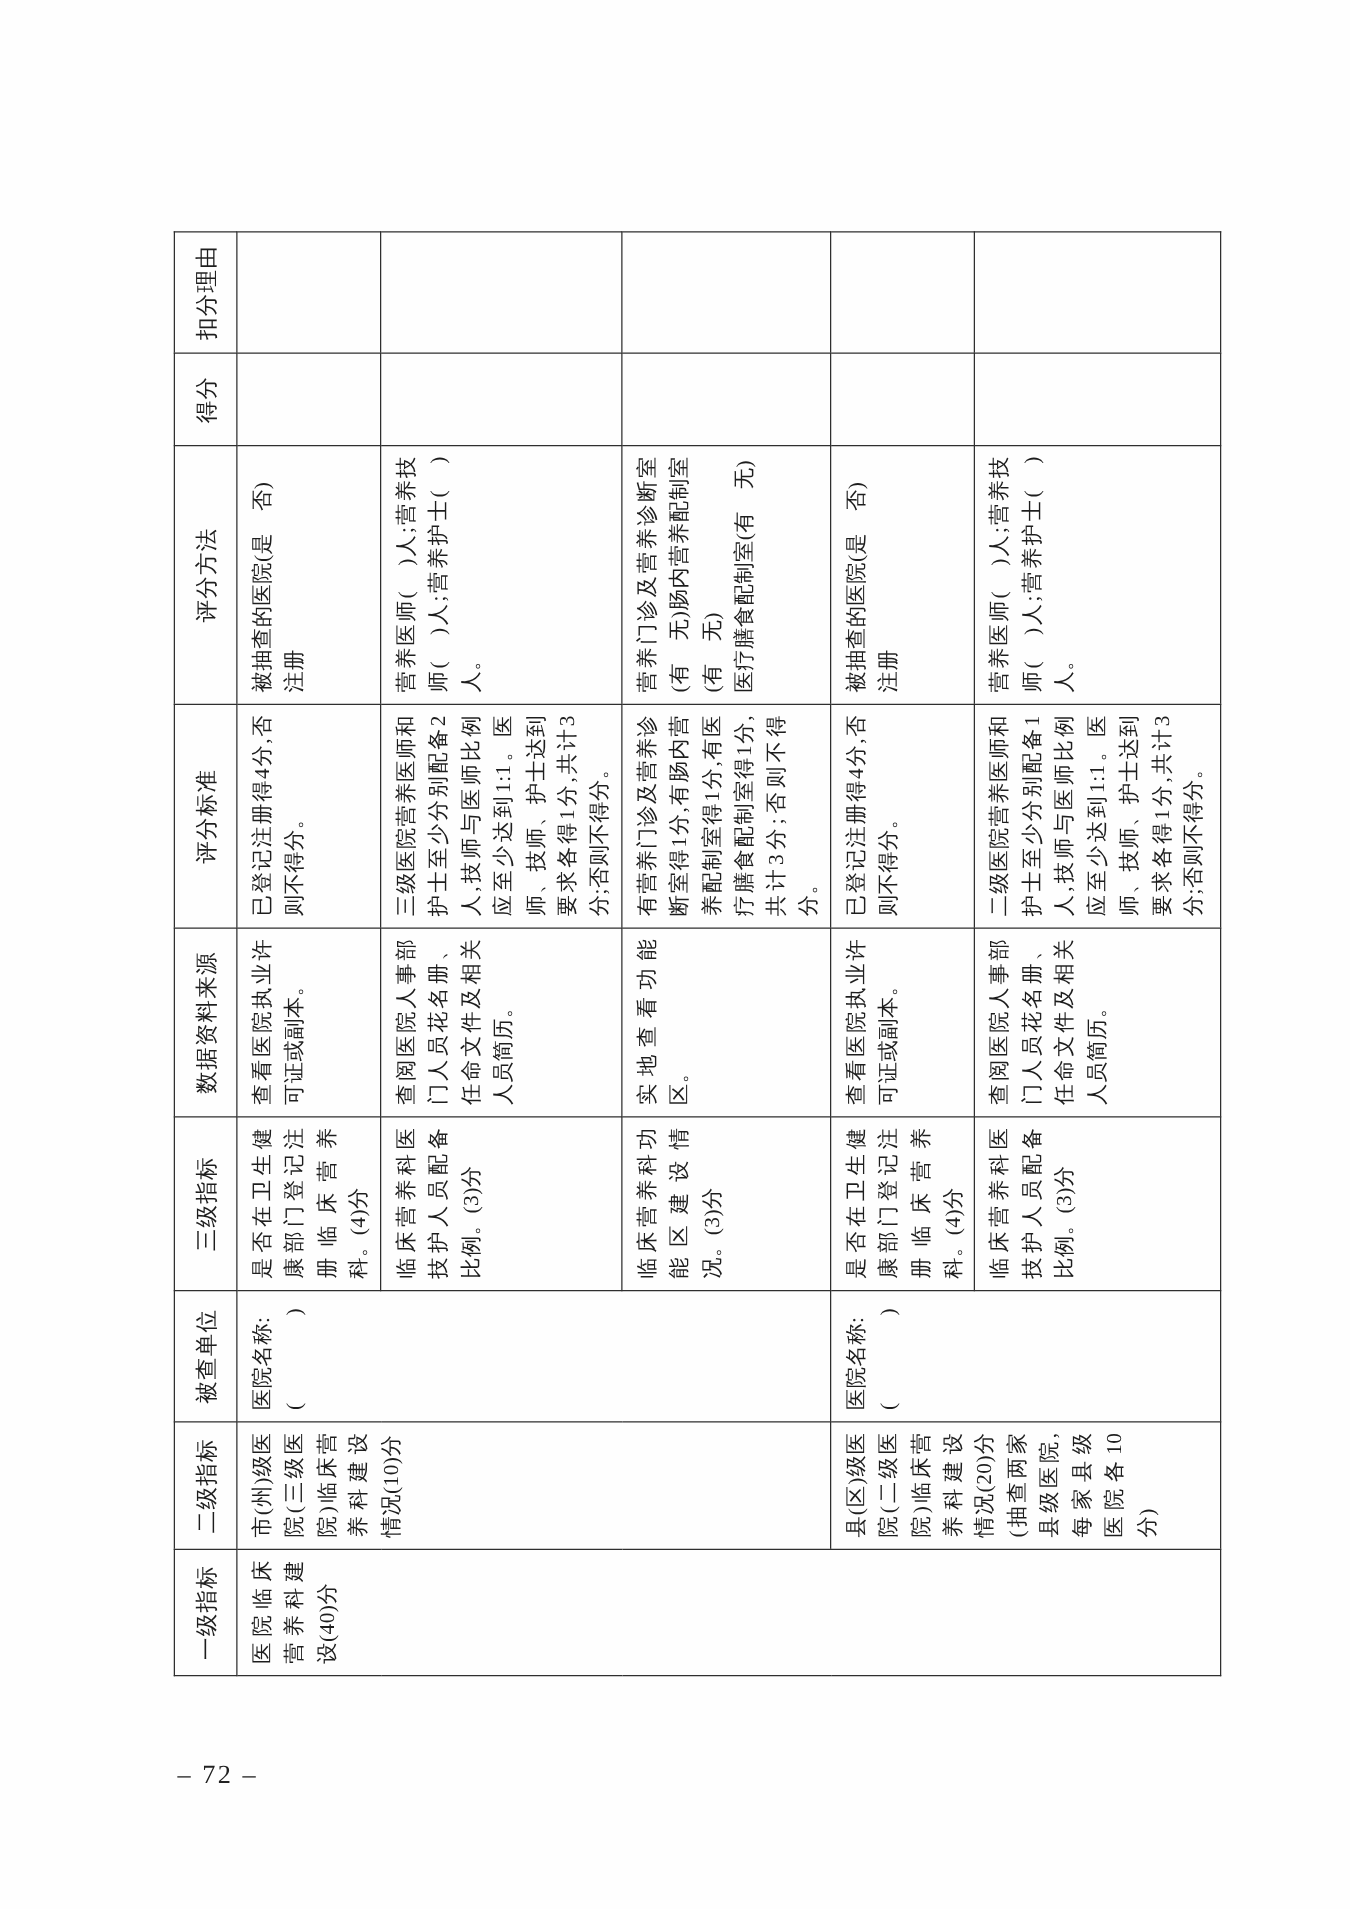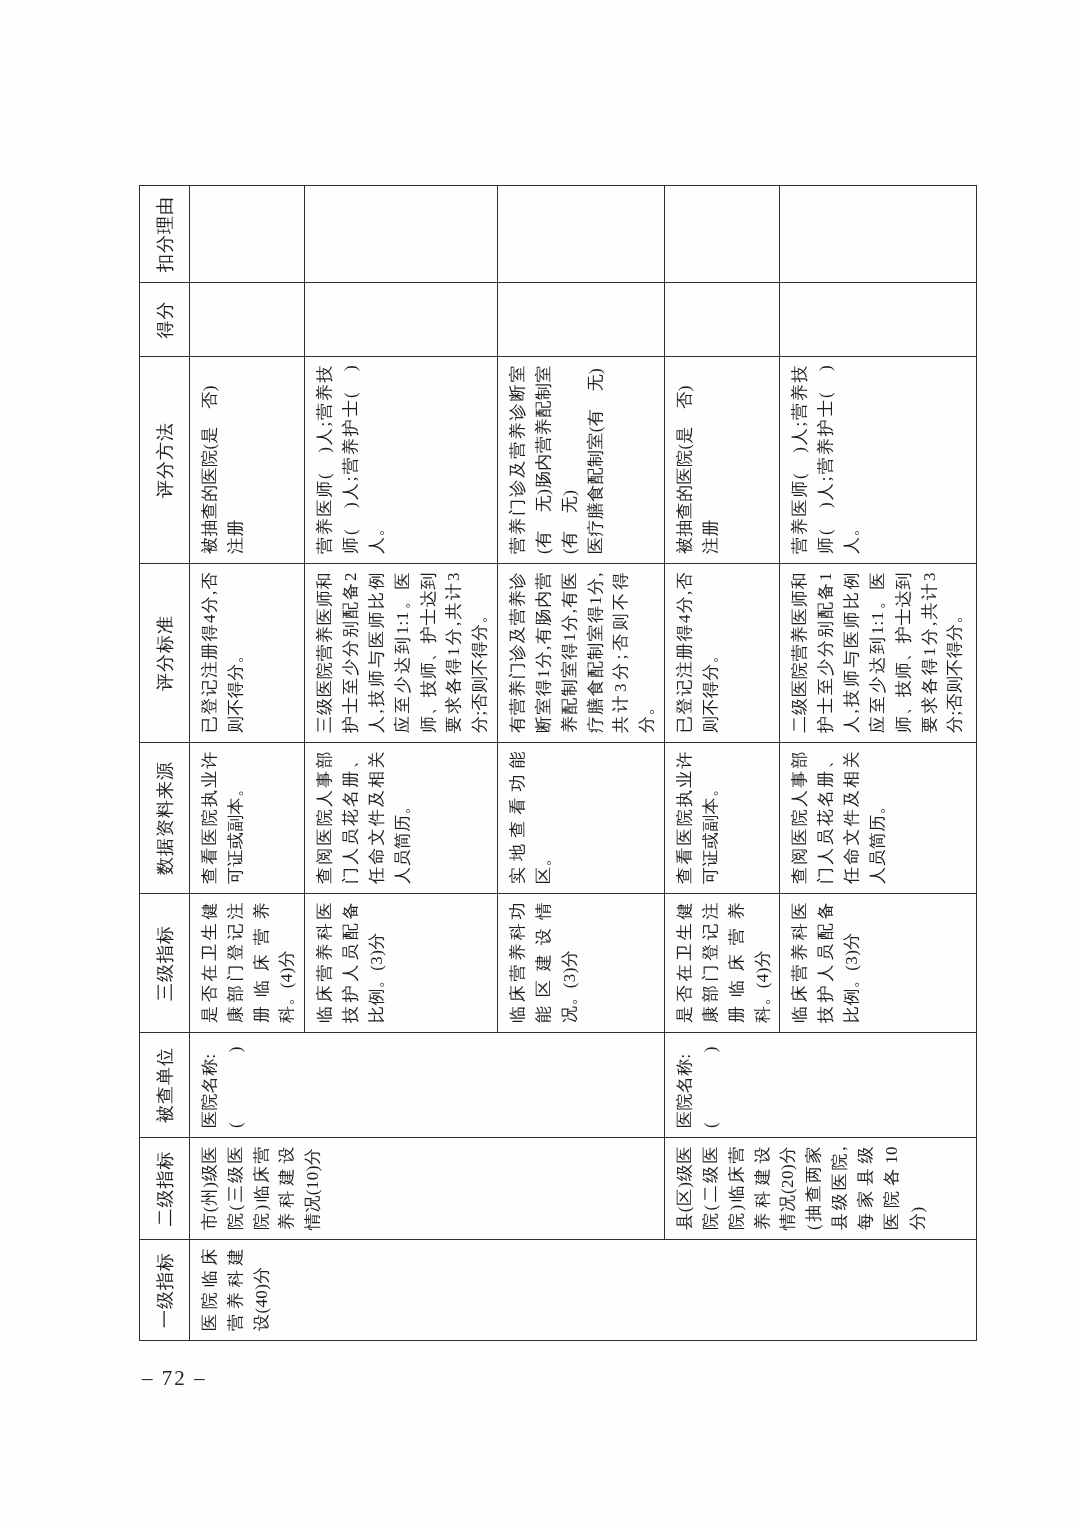--- a/index.html
+++ b/index.html
@@ -43,21 +43,21 @@
     vertical-align:top;
     text-align:justify;
     padding:7px 8px 4px 9px;
     white-space:pre-line;
     letter-spacing:0.4px;
   }
   td.mid{vertical-align:middle;}
   td.unit-cell{text-align:left;}
   .page-num{
     position:absolute;
-    left:142px;top:1366px;
+    left:142px;top:1407px;
     font-size:21px;
     letter-spacing:2px;
     color:#222;
   }
 </style>
 </head>
 <body>
 
 <div class="page">
 

